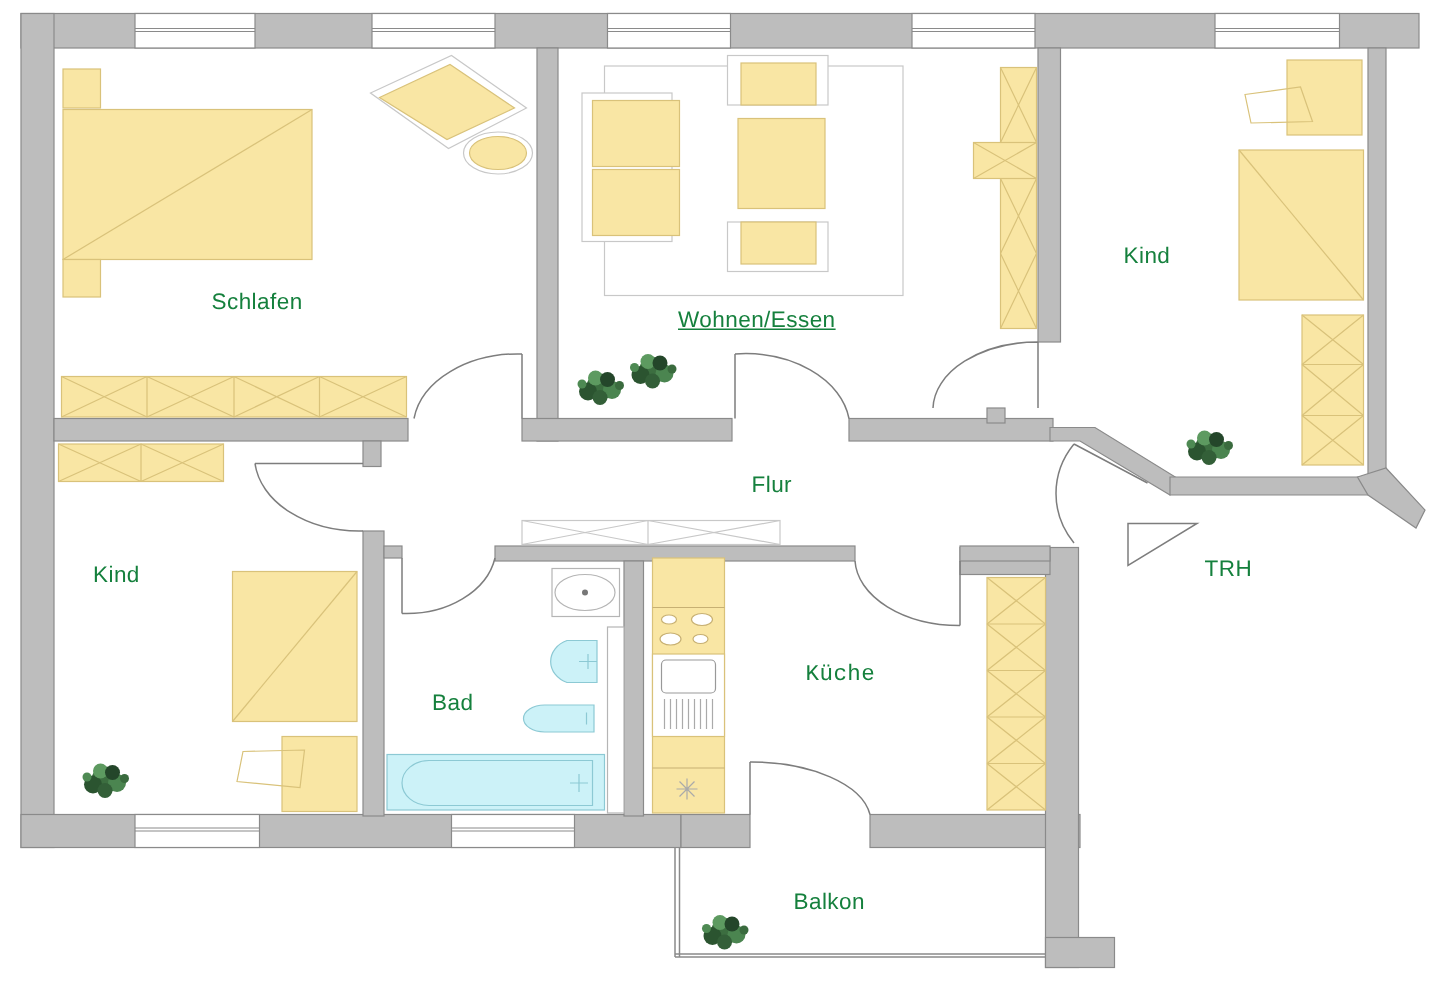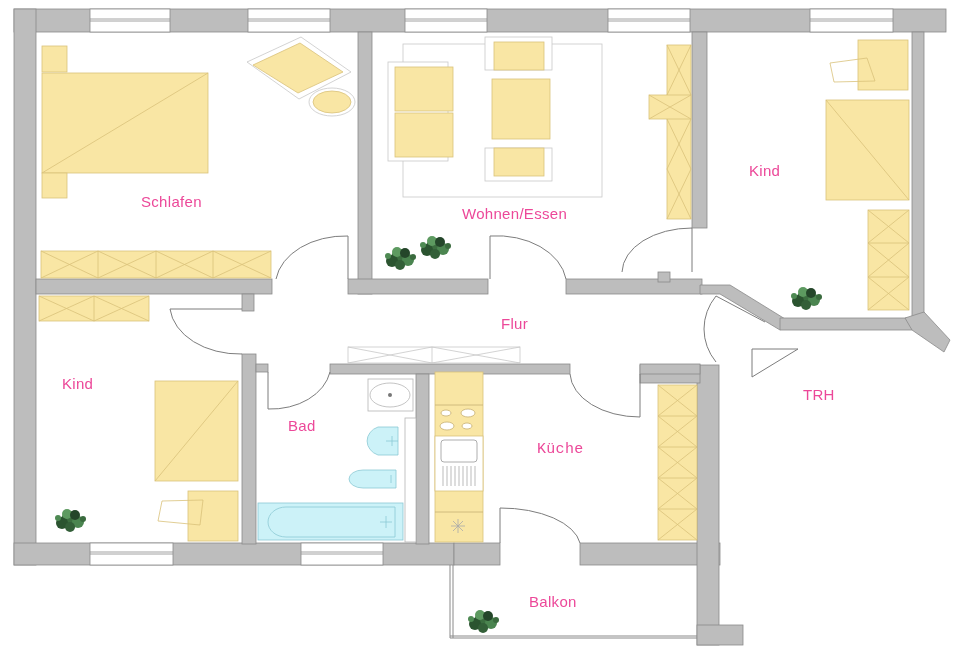--- a/index.html
+++ b/index.html
@@ -1,18 +1,18 @@
 <!DOCTYPE html>
 <html><head>
 <meta charset="utf-8">
 <style>
   html,body{margin:0;padding:0;background:#ffffff;}
   body{width:960px;height:661px;overflow:hidden;position:relative;font-family:"Liberation Sans",sans-serif;}
   #plan{position:absolute;left:0;top:0;}
-  .room-label{position:absolute;font-family:"Liberation Sans",sans-serif;font-size:15px;color:#ec4899;white-space:nowrap;letter-spacing:0.3px;}
+  .room-label{position:absolute;font-family:"Liberation Sans",sans-serif;font-size:15px;color:#15803d;white-space:nowrap;letter-spacing:0.3px;}
 </style>
 </head>
 <body>
 
 <svg id="plan" width="960" height="661" viewBox="0 0 960 661" xmlns="http://www.w3.org/2000/svg">
   <defs>
     <g id="plant">
       <circle cx="0" cy="0" r="9" fill="#3c6e40"></circle>
       <circle cx="-8" cy="3" r="6" fill="#2b5430"></circle>
       <circle cx="8" cy="2" r="6" fill="#4b8550"></circle>
@@ -199,20 +199,20 @@
   <g>
     <use href="#plant" x="400" y="258"></use>
     <use href="#plant" x="435" y="247"></use>
     <use href="#plant" x="806" y="298"></use>
     <use href="#plant" x="70" y="520"></use>
     <use href="#plant" x="483" y="621"></use>
   </g>
 </svg>
 
 <div class="room-label" style="left:141px;top:193px;">Schlafen</div>
-<div class="room-label" style="left:462px;top:205px;">Wohnen/Essen</div>
+<div class="room-label" style="left:452px;top:205px;text-decoration:underline;">Wohnen/Essen</div>
 <div class="room-label" style="left:749px;top:162px;">Kind</div>
 <div class="room-label" style="left:501px;top:315px;text-align:right;">Flur</div>
 <div class="room-label" style="left:62px;top:375px;">Kind</div>
-<div class="room-label" style="left:288px;top:417px;">Bad</div>
+<div class="room-label" style="left:288px;top:460px;">Bad</div>
 <div class="room-label" style="left:537px;top:441px;font-family:Liberation Mono, monospace;">Küche</div>
-<div class="room-label" style="left:803px;top:371px;margin-top:15px;">TRH</div>
+<div class="room-label" style="left:803px;top:371px;">TRH</div>
 <div class="room-label" style="left:529px;top:593px;">Balkon</div>
 
 </body></html>

